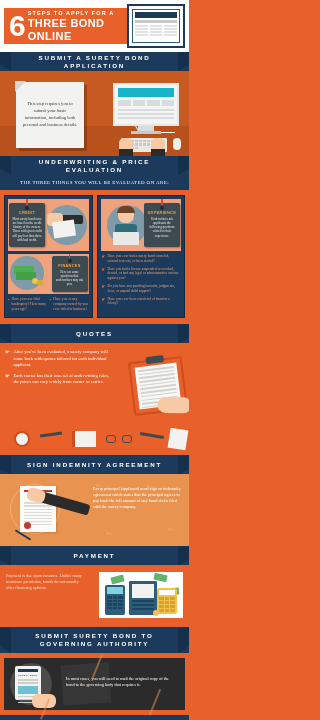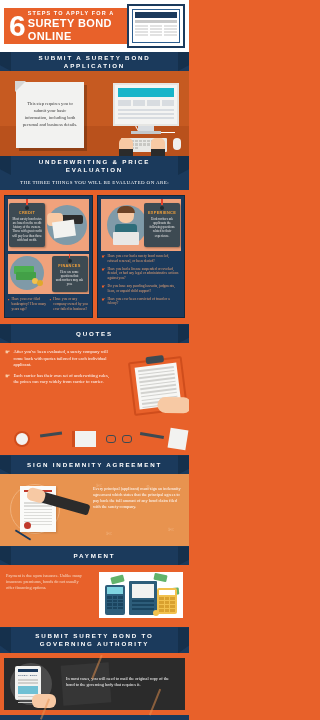--- a/index.html
+++ b/index.html
@@ -294,21 +294,21 @@
 </head>
 <body>
 
 <div class="page">
 
   <div class="header">
     <div class="hdr-bar">
       <div class="hdr-six">6</div>
       <div class="hdr-txt">
         <div class="hdr-l1">STEPS TO APPLY FOR A</div>
-        <div class="hdr-l2">SURETY BOND ONLINE</div>
+        <div class="hdr-l2">THREE BOND ONLINE</div>
       </div>
     </div>
     <div class="hdr-monitor">
       <div class="mon-inner">
         <div class="mon-title"></div>
         <div class="mon-grey"></div>
         <div class="mon-cols">
           <div class="mon-col">
               <div class="mon-line"></div>
               <div class="mon-line"></div>

